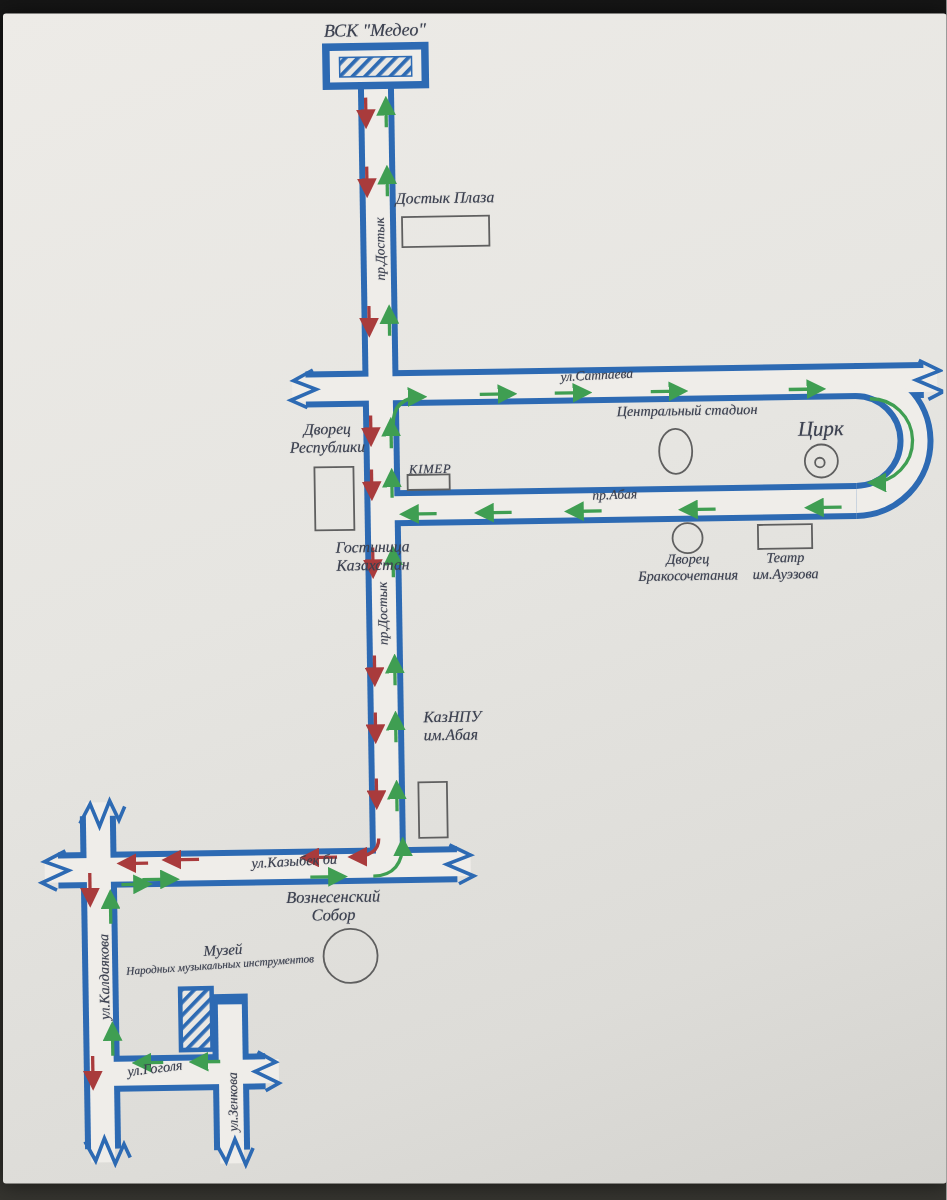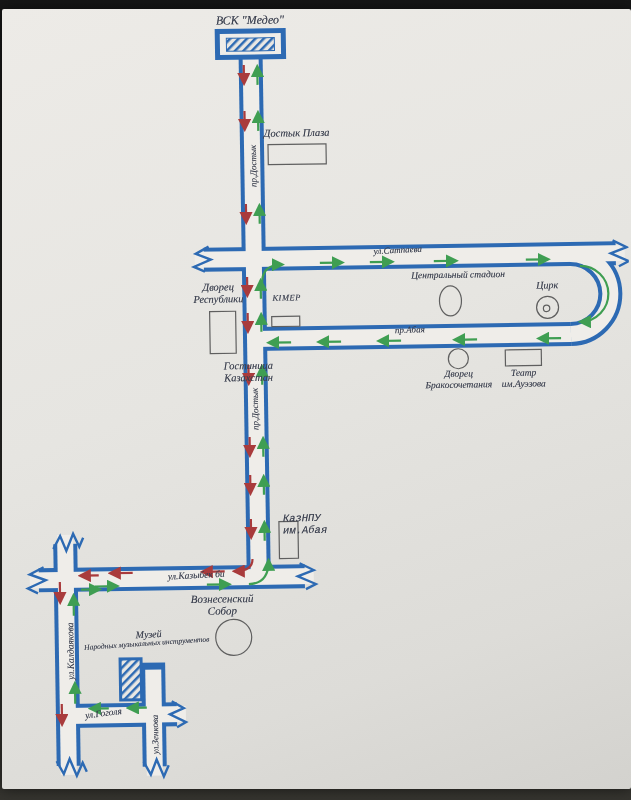--- a/index.html
+++ b/index.html
@@ -24,30 +24,30 @@
     position:absolute;color:#3c4150;font-style:italic;
     line-height:1.12;white-space:pre-line;
     text-shadow:0 0 .6px rgba(60,65,80,.55);
   }
   .c{text-align:center;}
   .vert{transform:rotate(-90deg);transform-origin:center center;text-align:center;}
   .lbl-medeo{left:200px;top:13px;width:112px;font-size:12px;text-align:center;}
   .lbl-plaza{left:268px;top:127px;width:90px;font-size:10.5px;}
   .lbl-satpayeva{left:376px;top:246px;width:64px;font-size:9px;transform:rotate(-2deg);}
   .lbl-palace{left:188px;top:280px;width:64px;font-size:10.5px;}
-  .lbl-kimep{left:274px;top:293px;width:40px;font-size:8.5px;letter-spacing:.5px;}
+  .lbl-kimep{left:274px;top:308px;width:40px;font-size:8.5px;letter-spacing:.5px;}
   .lbl-stadium{left:406px;top:272px;width:108px;font-size:9.5px;}
-  .lbl-circus{left:529px;top:283px;width:40px;font-size:10px;}
+  .lbl-circus{left:529px;top:283px;width:40px;font-size:14px;}
   .lbl-abaya{left:396px;top:326px;width:50px;font-size:9px;transform:rotate(-1deg);}
   .lbl-dostyk-upper{left:227px;top:160px;width:60px;font-size:9px;}
   .lbl-hotel{left:190px;top:359px;width:64px;font-size:10.5px;margin-left:27px;}
   .lbl-wedding{left:412px;top:371px;width:94px;font-size:9.5px;}
   .lbl-theatre{left:494px;top:371px;width:60px;font-size:9.5px;}
   .lbl-dostyk-lower{left:224px;top:403px;width:62px;font-size:9px;}
-  .lbl-kaznpu{left:281px;top:513px;width:60px;font-size:10.5px;font-family:Liberation Mono, monospace;}
+  .lbl-kaznpu{left:281px;top:473px;width:60px;font-size:10.5px;}
   .lbl-kazybek{left:165px;top:568px;width:74px;font-size:9.5px;transform:rotate(-2deg);}
   .lbl-cathedral{left:176px;top:591px;width:86px;font-size:11px;font-family:Liberation Serif, serif;}
   .lbl-museum-title{left:103px;top:626px;width:84px;font-size:10px;text-align:center;transform:rotate(-2deg);}
   .lbl-museum-sub{left:75px;top:637px;width:136px;font-size:7.5px;text-align:center;transform:rotate(-3deg);}
   .lbl-kaldayakova{left:21px;top:642px;width:92px;font-size:9.5px;}
   .lbl-gogolya{left:80px;top:704px;width:54px;font-size:9.5px;transform:rotate(-6deg);}
   .lbl-zenkova{left:113px;top:727px;width:74px;font-size:9px;}
 </style>
 </head>
 <body>

